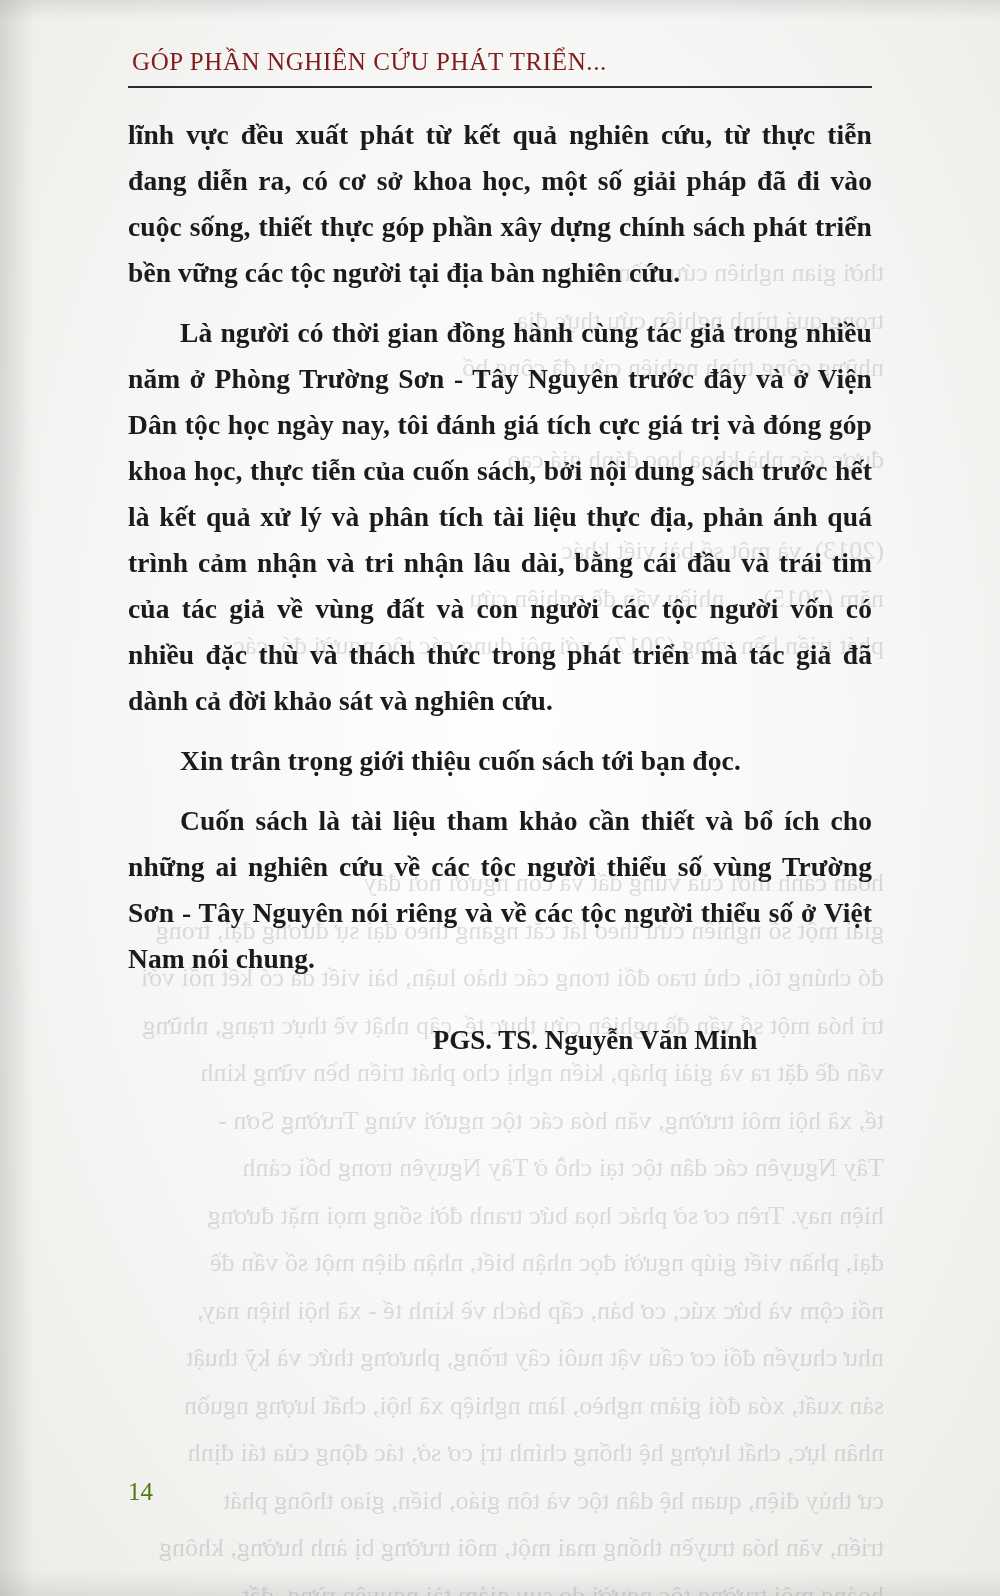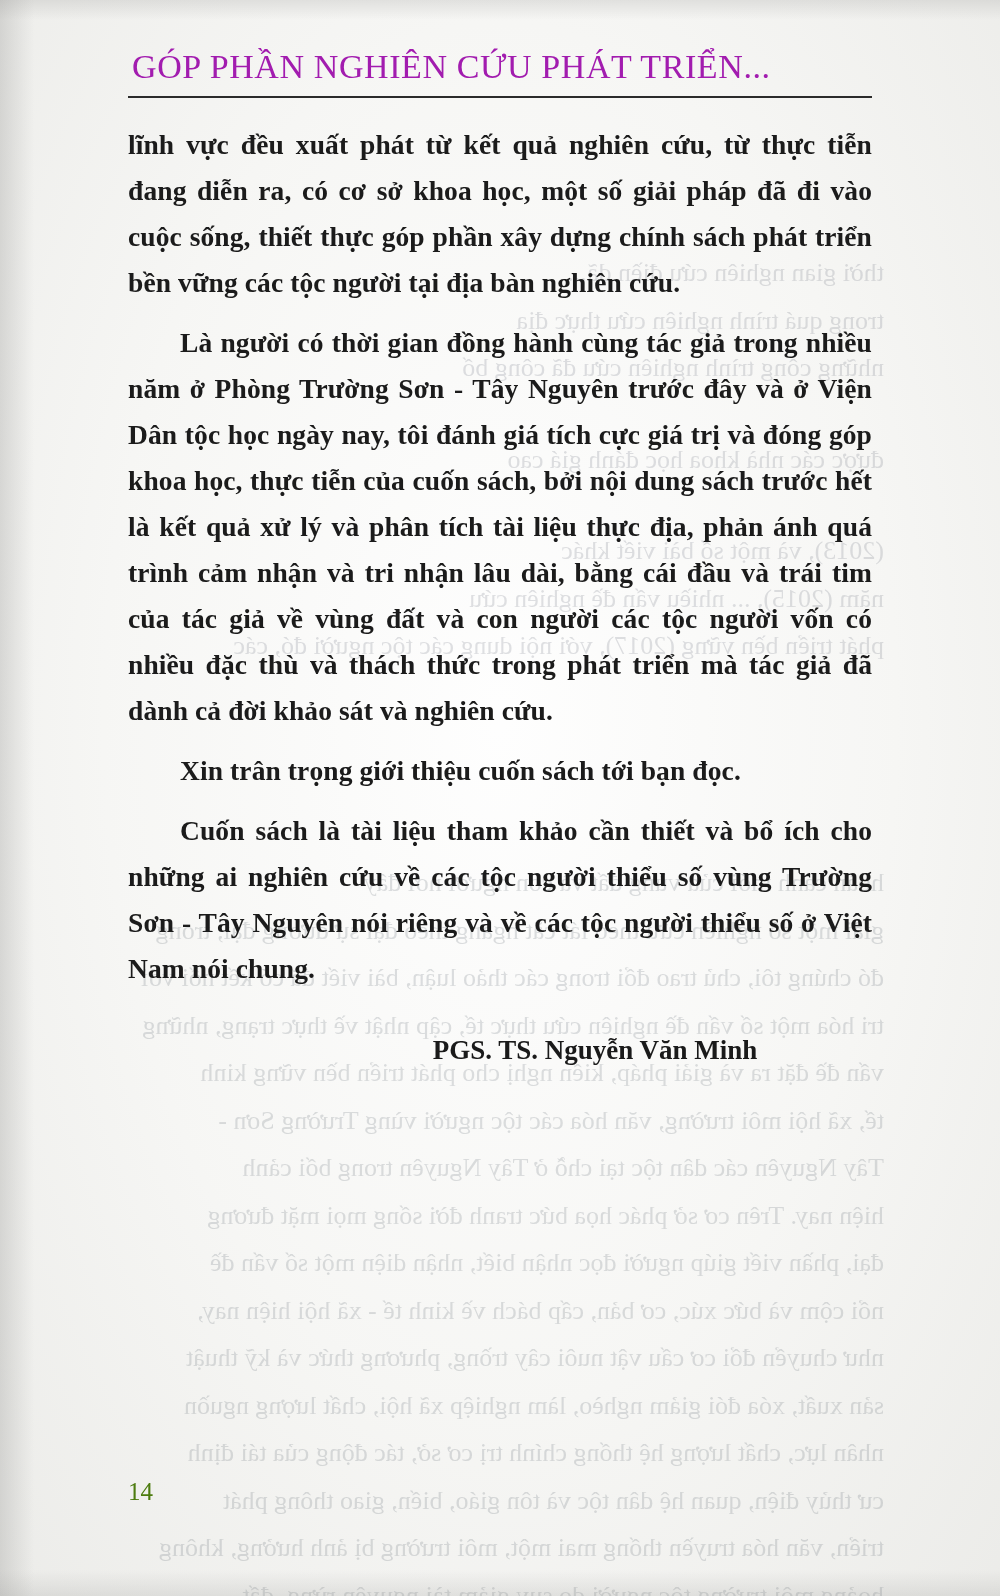--- a/index.html
+++ b/index.html
@@ -32,23 +32,23 @@
   }
 
   .content {
     position: absolute;
     left: 128px;
     top: 48px;
     width: 744px;
   }
 
   .running-head {
-    font-size: 34px;
+    font-size: 25px;
     letter-spacing: 0.6px;
-    color: #a21caf;
+    color: #7f1d1d;
     font-family: "Liberation Serif", serif;
     white-space: nowrap;
     padding-left: 4px;
   }
 
   .head-rule {
     margin-top: 10px;
     border-bottom: 2px solid #2b2b2b;
     width: 744px;
   }

